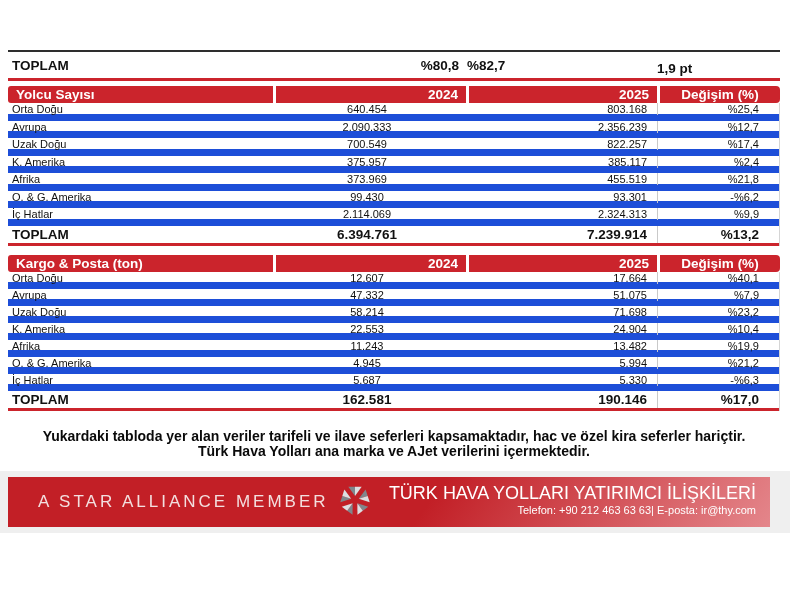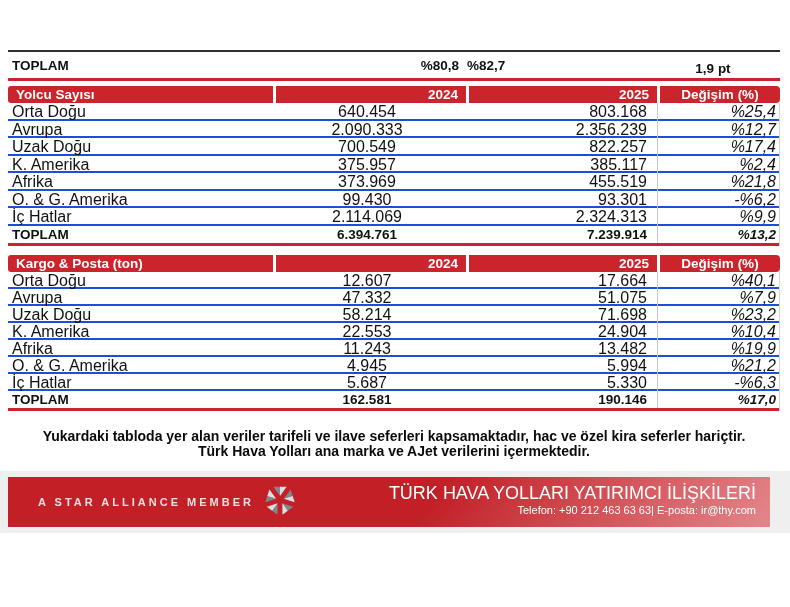--- a/index.html
+++ b/index.html
@@ -15,21 +15,21 @@
   
   .summary-row{
     display:grid;grid-template-columns:267px 192px 190px 123px;
     height:26px;align-items:center;
     border-top:2px solid #2e2e2e;
     border-bottom:3px solid var(--red);
     font-weight:bold;font-size:13.5px;
   }
   .summary-row .lbl{padding-left:4px;}
   .summary-row .v{text-align:right;padding-right:8px;}
-  .summary-row .chg{text-align:center;padding-right:11px;margin-top:6px;}
+  .summary-row .chg{text-align:left;padding-right:11px;margin-top:6px;}
 
   
   .section{margin-top:5px;}
   .section + .section{margin-top:9px;}
   .sec-header{
     display:grid;grid-template-columns:265px 190px 188px 120px;
     column-gap:3px;height:17px;
   }
   .sec-header > div{
     background:var(--red);color:#fff;font-weight:bold;font-size:13.5px;
@@ -37,47 +37,47 @@
   }
   .sec-header .h-title{padding-left:8px;border-radius:3px 0 0 3px;}
   .sec-header .h-2024,.sec-header .h-2025{justify-content:flex-end;padding-right:8px;}
   .sec-header .h-chg{justify-content:center;border-radius:0 4px 4px 0;}
 
   
   .rows{border-right:1px solid #d5d5d5;}
   .row{
     display:grid;grid-template-columns:267px 192px 190px 123px;
     align-items:center;box-sizing:border-box;
-    border-bottom:2px solid #1d4ed8;
-    font-size:16px;background:#fff;
+    border-bottom:7px solid #1d4ed8;
+    font-size:11px;background:#fff;
   }
   .sec-yolcu .row{height:17.5px;}
   .sec-kargo .row{height:17px;}
   .row .lbl{padding-left:4px;white-space:nowrap;}
   .row .v{text-align:center;padding-right:8px;}
   .row .v2{text-align:right;padding-right:10px;}
-  .row .chg{text-align:left;padding-right:4px;border-left:1px solid #c9c9c9;align-self:stretch;display:flex;align-items:center;justify-content:flex-end;font-style:italic;}
+  .row .chg{text-align:left;padding-right:21px;border-left:1px solid #c9c9c9;align-self:stretch;display:flex;align-items:center;justify-content:flex-end;}
   .row.total{
     font-weight:bold;height:20px !important;font-size:13.5px;
     border-bottom:3px solid var(--red);
   }
 
   
   .footnotes{margin-top:18px;text-align:center;font-weight:bold;font-size:14px;line-height:15.5px;color:#0a0a0a;}
 
   
   .footer-bg{position:absolute;left:0;top:471px;width:790px;height:62px;background:#efefef;}
   .banner{
     position:absolute;left:8px;top:477px;width:762px;height:50px;
     background:linear-gradient(125deg,var(--banner-dark) 0%,var(--banner-dark) 55%,var(--banner-light) 100%);
     display:flex;align-items:center;box-sizing:border-box;
   }
   .star-block{display:flex;align-items:center;gap:10px;padding-left:30px;}
   .star-text{
-    color:#f3dfdf;font-size:11px;letter-spacing:3px;font-weight:bold;white-space:nowrap;
+    color:#f3dfdf;font-size:17px;letter-spacing:3px;font-weight:normal;white-space:nowrap;
   }
   .ir-block{margin-left:auto;text-align:right;padding-right:14px;color:#fff;line-height:17px;}
   .ir-title{font-weight:normal;font-size:18px;white-space:nowrap;}
   .ir-contact{font-size:11px;white-space:nowrap;}
 </style>
 </head>
 <body style="--red: #cb242c; --banner-dark: #c21f26; --banner-light: #e4868b;">
 
 <div class="table-wrap">
 

